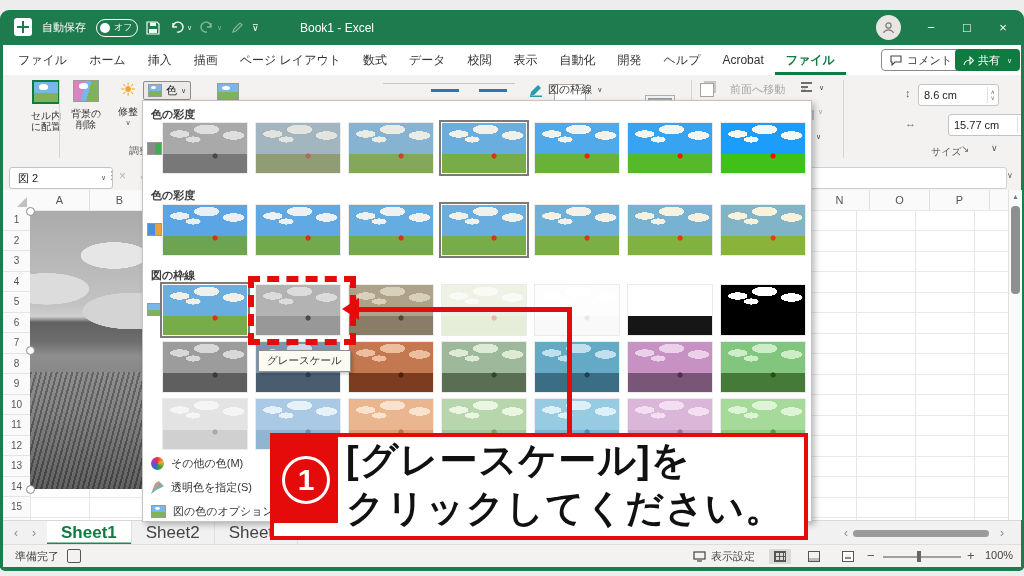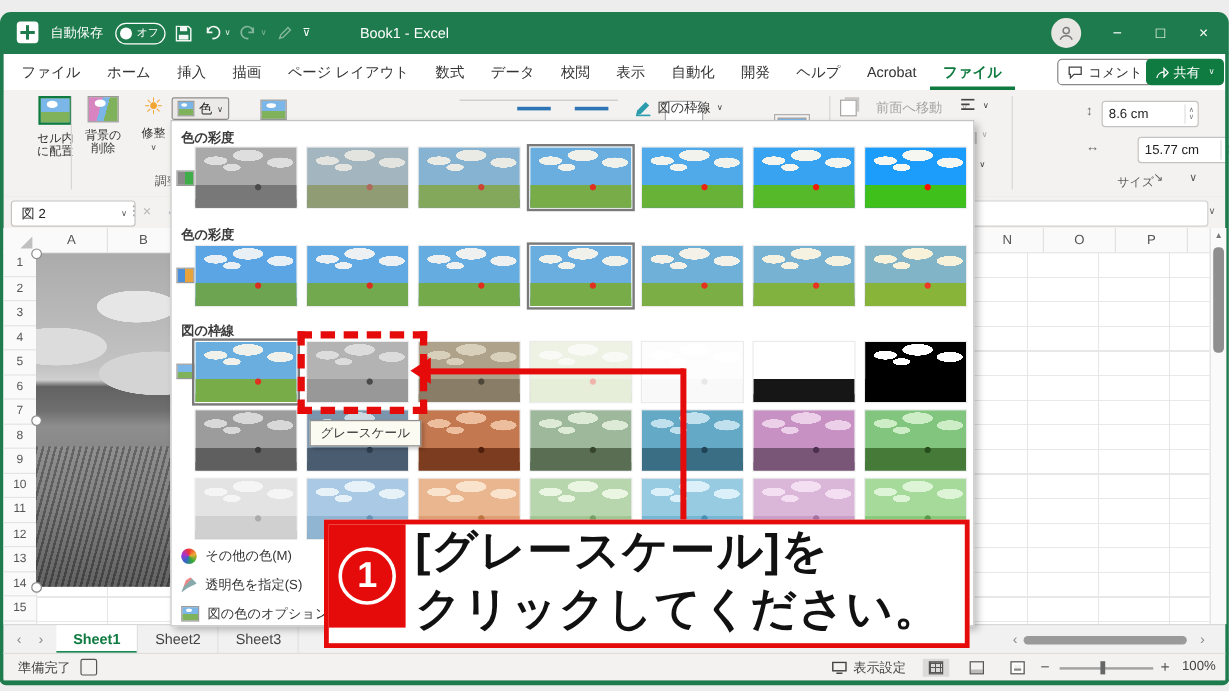--- a/index.html
+++ b/index.html
@@ -103,21 +103,21 @@
     box-sizing:border-box;z-index:8;}
   .stepsq{position:absolute;left:0;top:0;width:64px;height:86px;background:#e60b0b;display:flex;
     align-items:center;justify-content:center;}
   .stepcirc{width:42px;height:42px;border:3px solid #fff;border-radius:50%;color:#fff;font-size:30px;font-weight:700;
     display:flex;align-items:center;justify-content:center;}
   .annline{position:absolute;left:72px;font-size:38px;line-height:46px;font-weight:700;color:#111;white-space:nowrap;
     letter-spacing:1px;}
   
   .tabsbar{position:absolute;left:3px;top:520px;width:1018px;height:24px;background:#f1f1f1;border-top:1px solid #d8d8d8;z-index:4;}
   .stabs{position:absolute;left:44px;top:0;height:24px;display:flex;}
-  .stab{padding:0 14px;font-size:12px;color:#444;display:flex;align-items:center;border-right:1px solid #e0e0e0;}
+  .stab{padding:0 14px;font-size:17px;color:#444;display:flex;align-items:center;border-right:1px solid #e0e0e0;}
   .stab.active{background:#fff;color:#0f7b41;font-weight:700;box-shadow:inset 0 -2.5px 0 #1a8a52;}
   .navarr{position:absolute;top:0;height:24px;width:18px;display:flex;align-items:center;justify-content:center;
     color:#8a8a8a;font-size:12px;}
   .hthumb{position:absolute;left:850px;top:9px;width:136px;height:7px;background:#9a9a9a;border-radius:4px;}
   
   .statusbar{position:absolute;left:3px;top:544px;width:1018px;height:22px;background:#f3f2f1;border-top:1px solid #e0dedc;
     font-size:11px;color:#444;z-index:4;}
   .viewico{position:absolute;top:4px;width:22px;height:15px;display:flex;align-items:center;justify-content:center;}
   .vi{width:12px;height:11px;border:1px solid #555;box-sizing:border-box;}
   .zoomtrack{position:absolute;left:880px;top:11px;width:78px;height:2px;background:#a0a0a0;}

